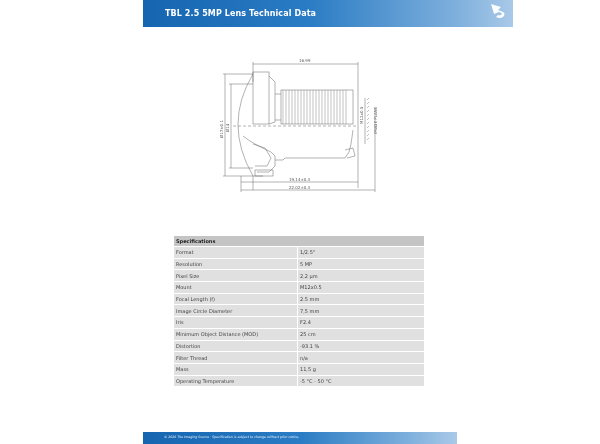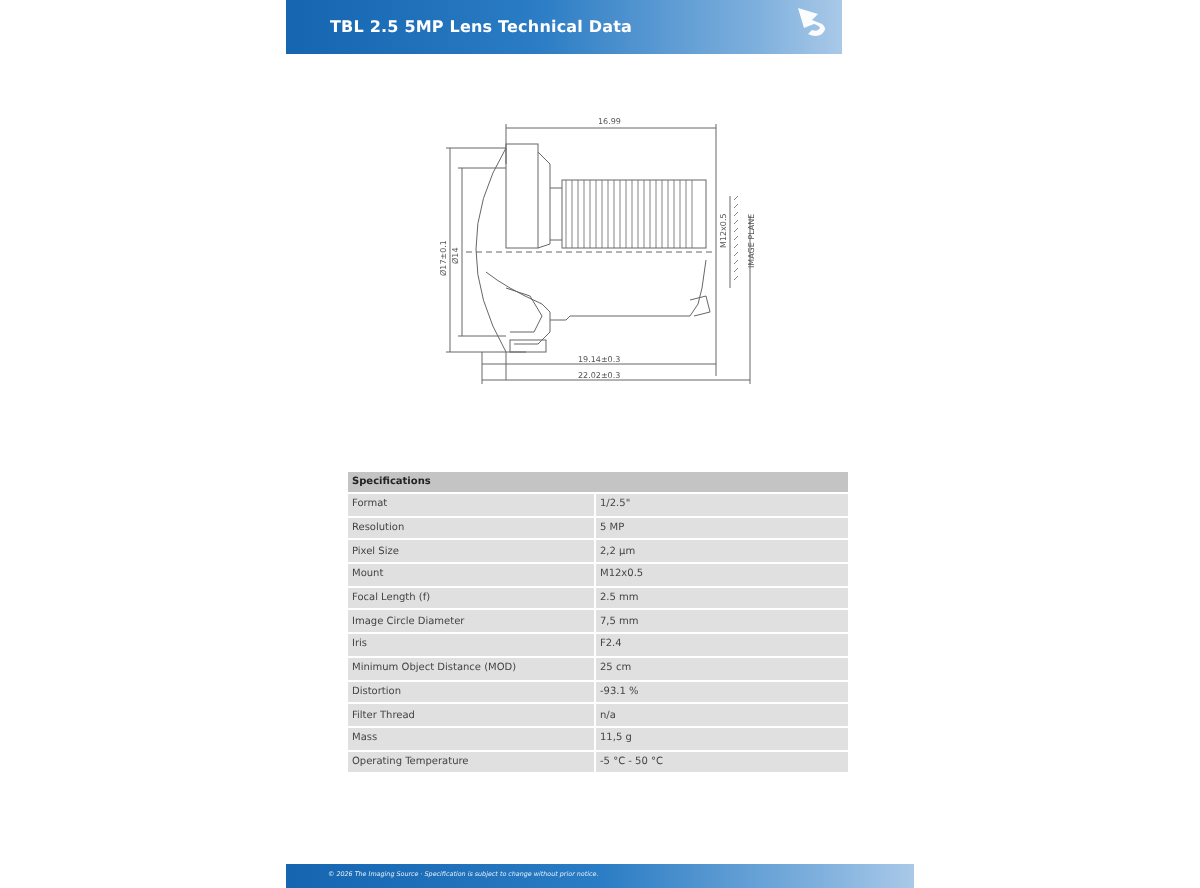--- a/index.html
+++ b/index.html
@@ -4,21 +4,21 @@
   <style>
     html, body { margin: 0; padding: 0; }
     body {
       width: 600px; height: 444px; background: #ffffff; position: relative; overflow: hidden;
       font-family: "DejaVu Sans", "Liberation Sans", sans-serif;
     }
     .page {
       position: absolute; left: 143px; top: 0; width: 314px; height: 444px; background: #ffffff;
     }
     .header {
-      position: absolute; left: 0; top: 0; width: 278px; height: 27px;
+      position: absolute; left: 0; top: 0; width: 370px; height: 27px;
       background: linear-gradient(90deg, #1565b0 0%, #2a7cc4 45%, #7fb0dd 85%, #a9c9e8 100%);
     }
     .header-title {
       position: absolute; left: 22px; top: 9px; color: #ffffff; font-size: 8px; font-weight: bold;
       letter-spacing: 0.1px; white-space: nowrap;
     }
     .logo {
       position: absolute; right: 6px; top: 2px; width: 18px; height: 20px;
     }
     .drawing {

